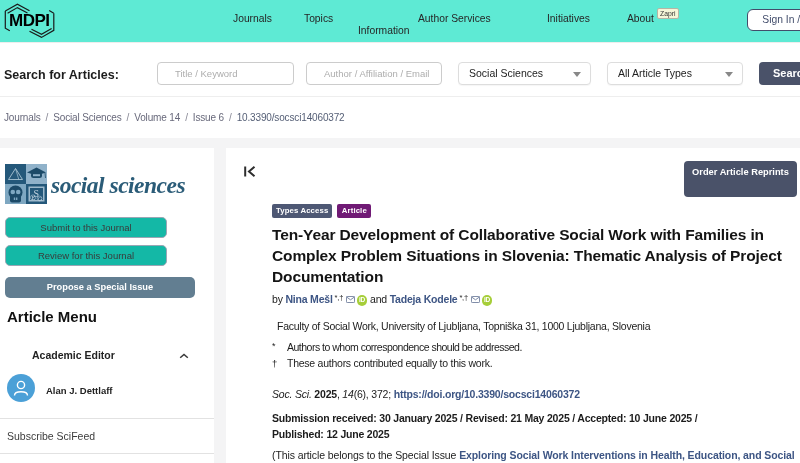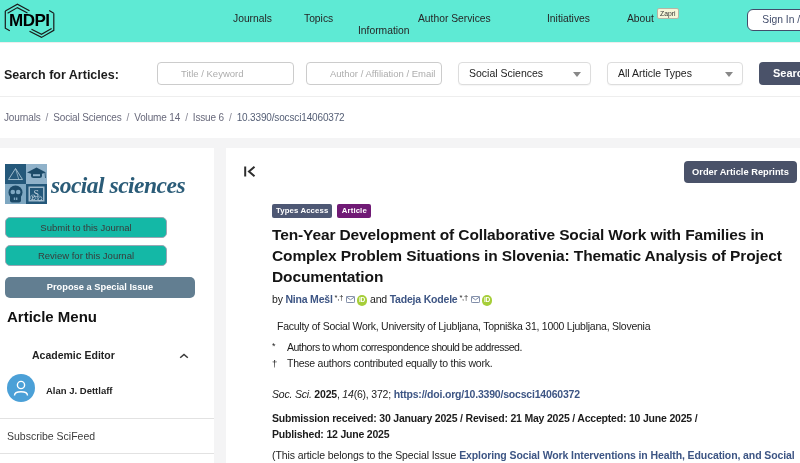--- a/index.html
+++ b/index.html
@@ -8,21 +8,21 @@
 
 
 #header { position:absolute; left:0; top:0; width:800px; height:43px; background:#5eead4; border-bottom:1px solid #ededed; }
 .nav { position:absolute; top:13px; font-size:10.3px; color:#262626; }
 #zapri { position:absolute; left:657px; top:8px; font-size:6.8px; color:#333; background:#f6f6d8; border:1px solid #b5b5a5; border-radius:2px; padding:1px 2px; }
 #signin { position:absolute; left:747px; top:9px; white-space:nowrap; width:108px; height:22px; border:1px solid #424d6b; border-radius:6px; color:#424d6b; font-size:10.3px; line-height:20px; text-align:center; background:#fff; }
 
 
 #searchrow { position:absolute; left:0; top:55px; width:800px; height:42px; background:#fff; border-bottom:1px solid #eee; }
 #searchlbl { position:absolute; left:4px; top:13px; font-size:12.5px; font-weight:bold; color:#1c1c1c; }
-.sinput { position:absolute; top:7px; height:23px; border:1px solid #ccc; border-radius:4px; font-size:9.5px; color:#adadad; background:#fff; padding-left:23px; line-height:21px; }
+.sinput { position:absolute; top:7px; height:23px; border:1px solid #ccc; border-radius:4px; font-size:9.5px; color:#adadad; background:#fff; padding-left:17px; line-height:21px; }
 .ssel { position:absolute; top:7px; height:23px; border:1px solid #ddd; border-radius:4px; font-size:10.5px; color:#222; background:#fff; padding-left:10px; line-height:21px; box-shadow:0 1px 1px rgba(0,0,0,.04); }
 .caret { position:absolute; right:9px; top:9px; width:0; height:0; border-left:4px solid transparent; border-right:4px solid transparent; border-top:5px solid #888; }
 #searchbtn { position:absolute; left:759px; top:7px; width:70px; height:23px; background:#4a5269; border-radius:4px; color:#fff; font-weight:bold; font-size:11px; text-align:left; padding-left:14px; line-height:23px; }
 
 
 #crumb { position:absolute; left:4px; top:112px; font-size:10px; letter-spacing:-0.15px; color:#68697b; }
 #crumb .sep { margin:0 5px; color:#8a8a97; }
 #crumb .last { color:#555f76; }
 
 
@@ -38,21 +38,21 @@
 #amenu { position:absolute; left:7px; top:308px; font-size:15px; font-weight:bold; color:#111; }
 #acedit { position:absolute; left:7px; top:349px; font-size:10.5px; font-weight:bold; color:#222;margin-left:25px; }
 #chev { position:absolute; left:179px; top:353px; }
 #avatar { position:absolute; left:7px; top:374px; width:28px; height:28px; border-radius:50%; background:#4ba0d7; }
 #aname { position:absolute; left:46px; top:385px; font-size:9.5px; font-weight:bold; color:#222; }
 .divider { position:absolute; left:0px; width:214px; border-top:1px solid #e2e2e2; }
 #scifeed { position:absolute; left:7px; top:430px; font-size:10.5px; color:#3c3c3c; }
 
 
 #backicon { position:absolute; left:244px; top:166px; }
-#orderbtn { position:absolute; left:684px; top:161px; width:113px; height:22px; background:#4a5269; border-radius:4px; color:#fff; font-size:9.3px; font-weight:bold; text-align:center; line-height:22px; }
+#orderbtn { position:absolute; left:684px; top:161px; width:113px; height:36px; background:#4a5269; border-radius:4px; color:#fff; font-size:9.3px; font-weight:bold; text-align:center; line-height:22px; }
 #badges { position:absolute; left:272px; top:204px; font-size:0; height:14px; }
 .badge { display:inline-block; vertical-align:top; height:13.5px; font-size:7.8px; font-weight:bold; color:#fff; border-radius:2px; line-height:13.5px; margin-right:5px; letter-spacing:0.1px; }
 #oa { background:#4e5874; padding:0 4px; }
 #art { background:#701a75; padding:0 4.5px; }
 #title { position:absolute; left:272px; top:223.5px; width:540px; letter-spacing:-0.12px; font-size:15.5px; line-height:21px; font-weight:bold; color:#141414; }
 #byline { position:absolute; left:272px; top:293px; font-size:10.5px; letter-spacing:-0.2px; color:#1c1c1c; }
 #byline b { color:#3d5584; }
 .sup { font-size:7.5px; vertical-align:3px; }
 .orcid { display:inline-block; width:10.5px; height:10.5px; border-radius:50%; background:#a6ce39; color:#fff; font-size:6.5px; font-weight:bold; text-align:center; line-height:10.5px; vertical-align:1px; margin-left:2px; }
 #affil { position:absolute; left:277px; top:320px; font-size:10.5px; letter-spacing:-0.25px; color:#1c1c1c; }

